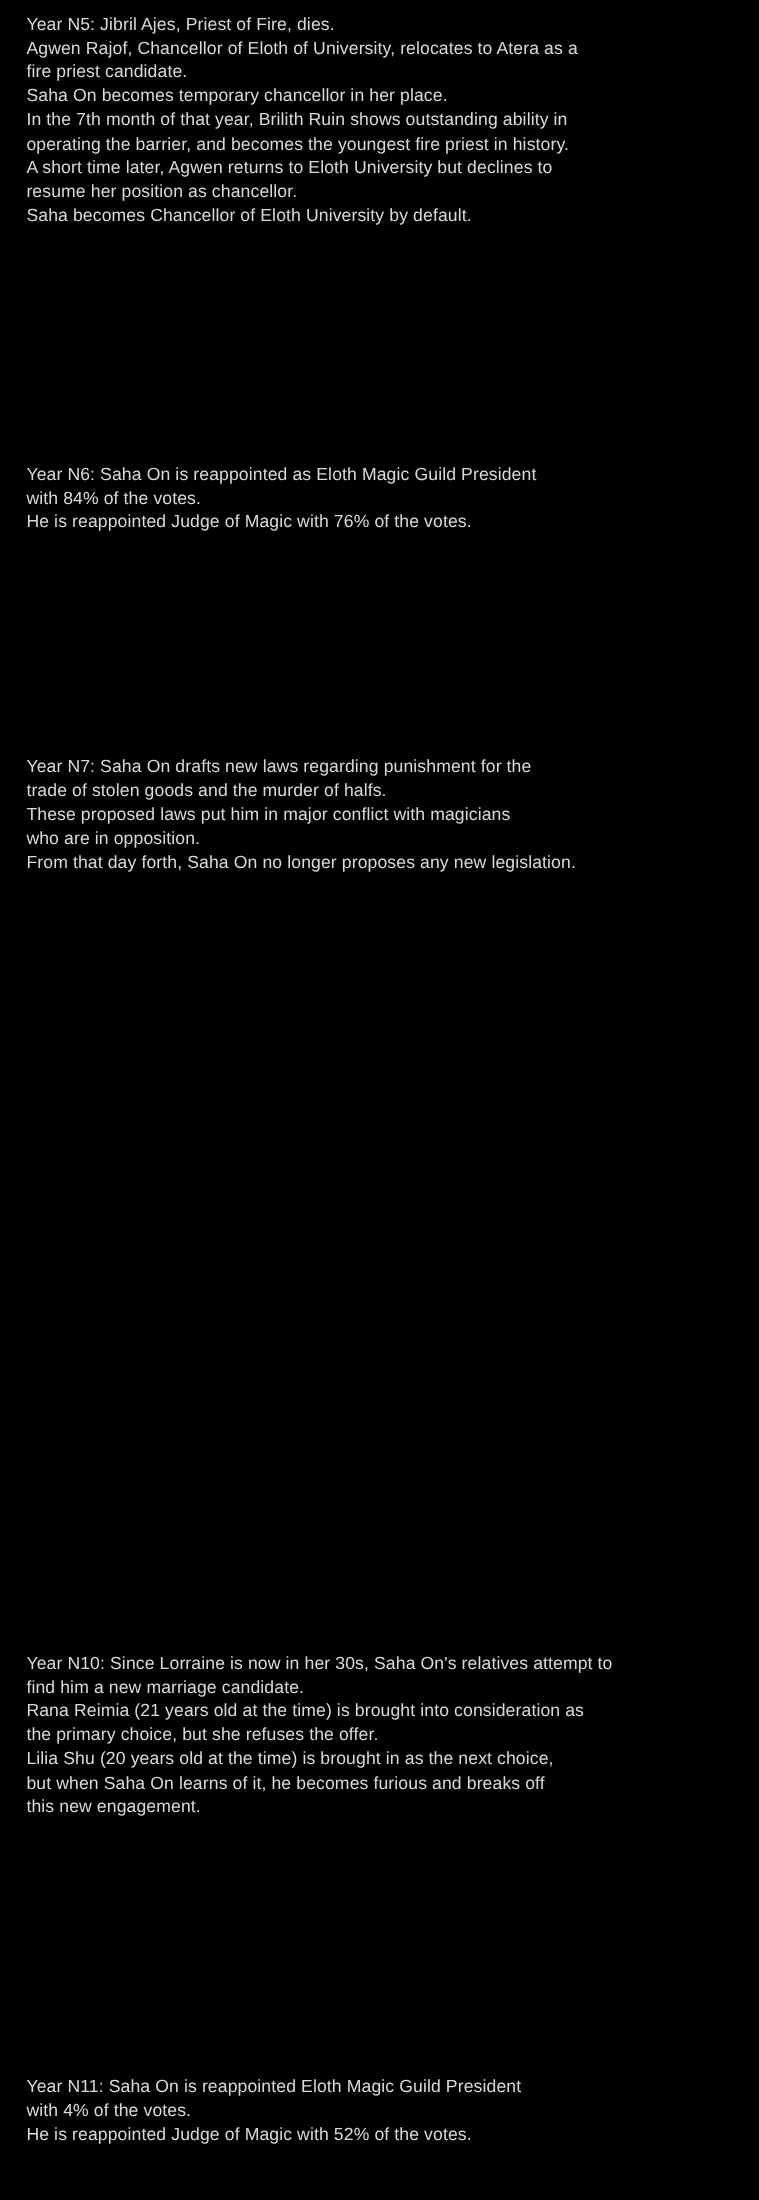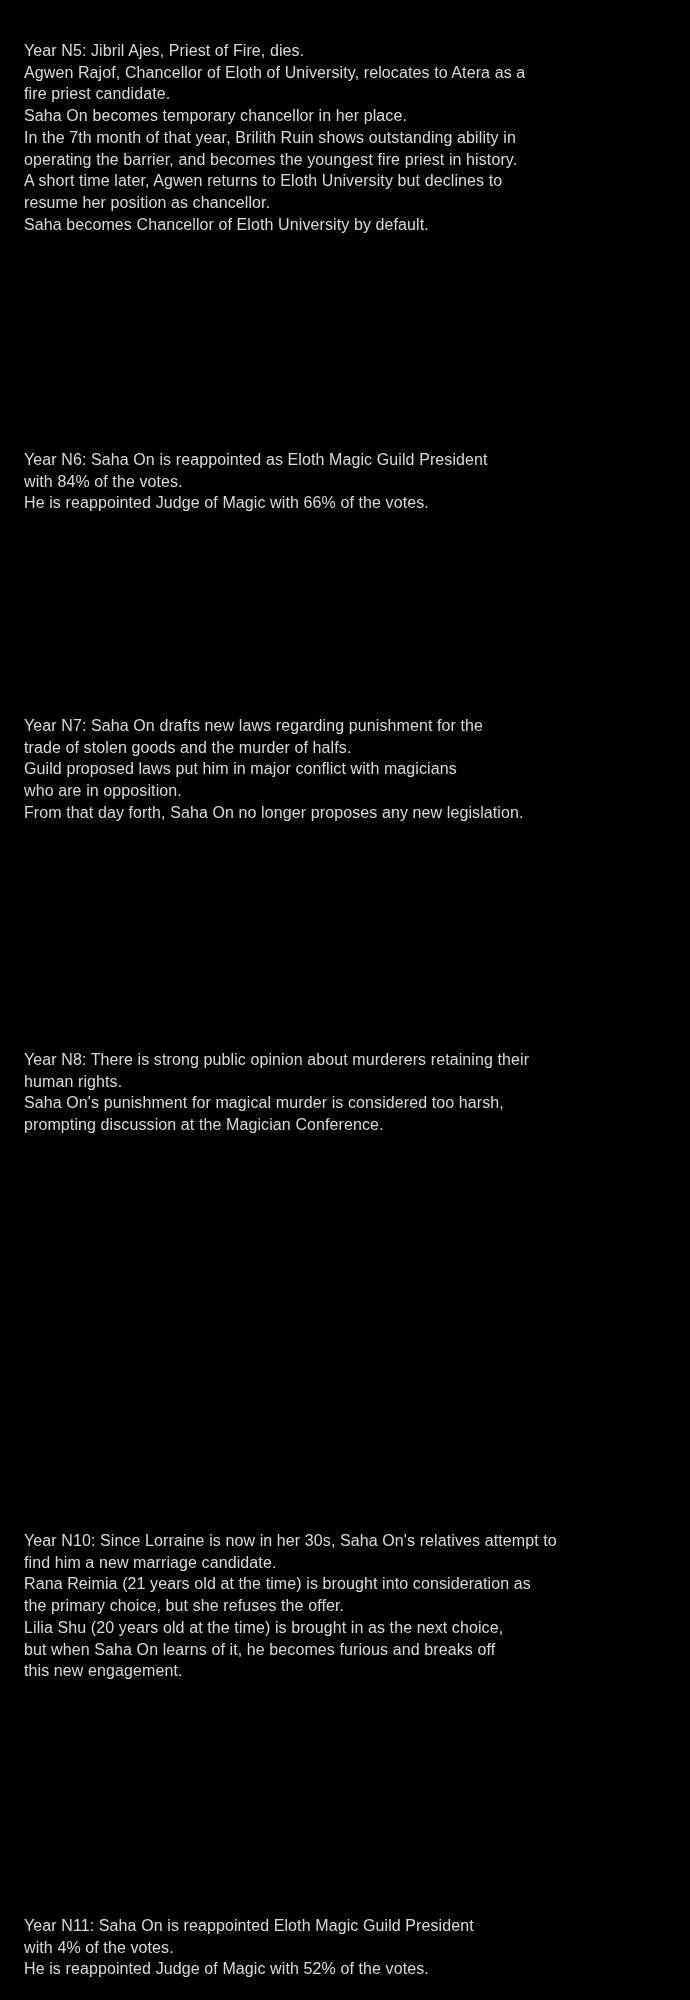--- a/index.html
+++ b/index.html
@@ -10,21 +10,20 @@
     width: 690px;
     height: 2000px;
     background: #000000;
     position: relative;
     overflow: hidden;
     font-family: "Liberation Sans", "DejaVu Sans", sans-serif;
   }
   .event-log {
     position: absolute;
     inset: 0;
-    margin-top: 28px;
   }
   .text-block {
     position: absolute;
     left: 24px;
     width: 650px;
     color: #d9d9d9;
     font-size: 16px;
     line-height: 21.7px;
     white-space: pre-line;
     letter-spacing: 0.1px;
@@ -47,32 +46,28 @@
 fire priest candidate.
 Saha On becomes temporary chancellor in her place.
 In the 7th month of that year, Brilith Ruin shows outstanding ability in
 operating the barrier, and becomes the youngest fire priest in history.
 A short time later, Agwen returns to Eloth University but declines to
 resume her position as chancellor.
 Saha becomes Chancellor of Eloth University by default.</div>
 
   <div class="text-block block-n6">Year N6: Saha On is reappointed as Eloth Magic Guild President
 with 84% of the votes.
-He is reappointed Judge of Magic with 66% of the votes.</div>
+He is reappointed Judge of Magic with 76% of the votes.</div>
 
   <div class="text-block block-n7">Year N7: Saha On drafts new laws regarding punishment for the
 trade of stolen goods and the murder of halfs.
-Guild proposed laws put him in major conflict with magicians
+These proposed laws put him in major conflict with magicians
 who are in opposition.
 From that day forth, Saha On no longer proposes any new legislation.</div>
 
-  <div class="text-block block-n8">Year N8: There is strong public opinion about murderers retaining their
-human rights.
-Saha On's punishment for magical murder is considered too harsh,
-prompting discussion at the Magician Conference.</div>
 
 
   <div class="text-block block-n10">Year N10: Since Lorraine is now in her 30s, Saha On's relatives attempt to
 find him a new marriage candidate.
 Rana Reimia (21 years old at the time) is brought into consideration as
 the primary choice, but she refuses the offer.
 Lilia Shu (20 years old at the time) is brought in as the next choice,
 but when Saha On learns of it, he becomes furious and breaks off
 this new engagement.</div>
 

